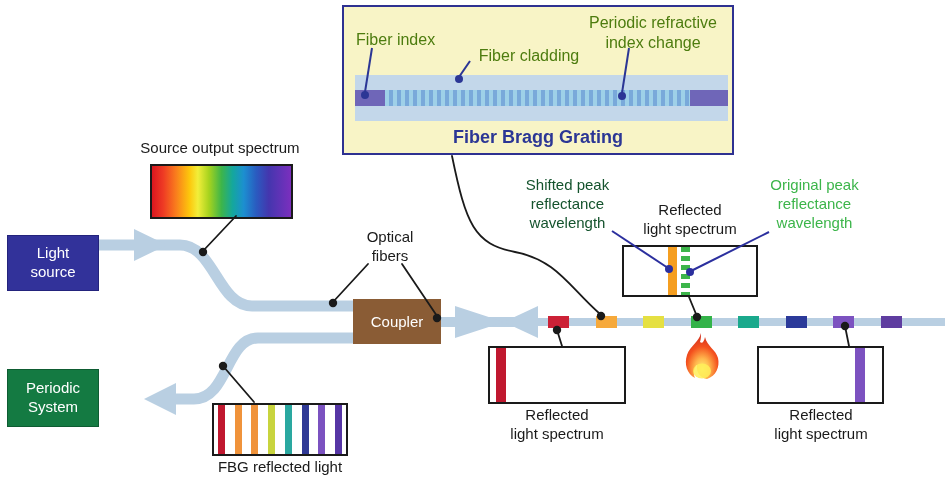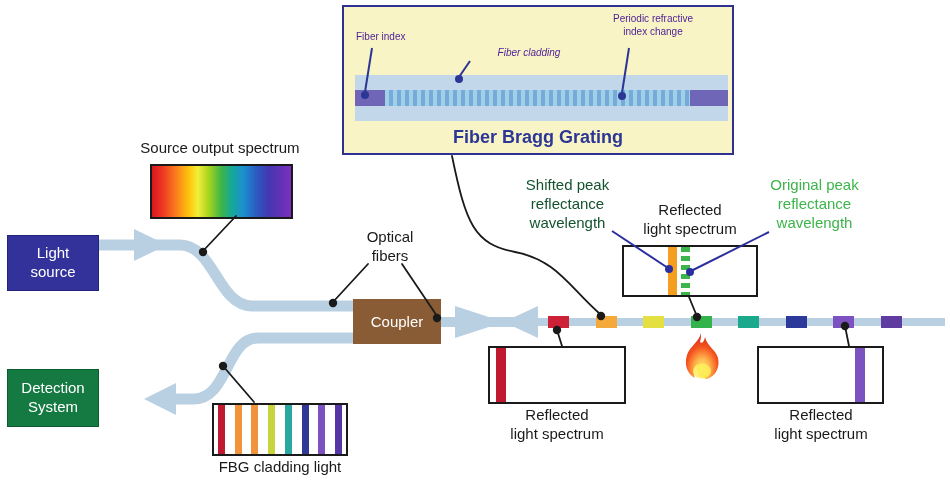--- a/index.html
+++ b/index.html
@@ -10,21 +10,21 @@
   #pointer-layer{z-index:5;}
   .abs{position:absolute;z-index:3;}
   .pre{white-space:pre-line;text-align:center;line-height:1.25;}
   
   .node{display:flex;align-items:center;justify-content:center;color:#fff;font-size:15px;}
   .light-source{left:7px;top:218px;width:90px;height:54px;background:#32329a;border:1px solid #23237c;margin-top:17px;}
   .detection{left:7px;top:369px;width:90px;height:56px;background:#147a42;border:1px solid #0e5c32;}
   .coupler{left:353px;top:299px;width:88px;height:45px;background:#8a5c35;font-size:15px;}
   
   .inset{left:342px;top:5px;width:392px;height:150px;background:#f8f4c6;border:2px solid #2e3191;box-sizing:border-box;}
-  .inset-label{position:absolute;color:#4c1d95;font-size:10px;}
+  .inset-label{position:absolute;color:#4d7c0f;font-size:16px;}
   .inset-title{position:absolute;left:0;top:120px;width:100%;text-align:center;color:#2b3695;
                font-size:18px;font-weight:bold;}
   .cladding{position:absolute;left:11px;top:68px;width:373px;height:46px;background:#c3d7ea;}
   .core{position:absolute;left:11px;top:83px;width:373px;height:16px;display:flex;}
   .core-end-l{width:30px;background:#6f66b8;}
   .core-end-r{width:38px;background:#6f66b8;}
   .core-grating{flex:1;background:repeating-linear-gradient(90deg,#9ed0e8 0 4px,#79a9da 4px 8px);}
   
   .spectrum-src{left:150px;top:164px;width:139px;height:51px;border:2px solid #1a1a1a;
     background:linear-gradient(90deg,#d9161f 0%,#ee3a24 8%,#f97b1d 17%,#fdc70c 27%,#f2ee3a 33%,
@@ -66,55 +66,55 @@
     <rect x="425" y="317" width="112" height="10" fill="#b9cfe2"></rect>
     <rect x="503" y="318" width="442" height="8" fill="#b9cfe2"></rect>
     <polygon points="134,229 167,245 134,261" fill="#b9cfe2"></polygon>
     <polygon points="176,383 144,399 176,415" fill="#b9cfe2"></polygon>
     <polygon points="455,306 504,322 455,338" fill="#b9cfe2"></polygon>
     <polygon points="538,306 504,322 538,338" fill="#b9cfe2"></polygon>
   </svg>
 
   <div class="abs inset">
     <span class="inset-label" style="left:12px;top:24px;">Fiber index</span>
-    <span class="inset-label" style="left:130px;top:40px;width:110px;text-align:center;font-style:italic;">Fiber cladding</span>
+    <span class="inset-label" style="left:130px;top:40px;width:110px;text-align:center;">Fiber cladding</span>
     <span class="inset-label pre" style="left:238px;top:6px;width:142px;">Periodic refractive
 index change</span>
     <div class="cladding"></div>
     <div class="core">
       <div class="core-end-l"></div>
       <div class="core-grating"></div>
       <div class="core-end-r"></div>
     </div>
     <div class="inset-title">Fiber Bragg Grating</div>
   </div>
 
   <div class="abs node light-source pre">Light
 source</div>
-  <div class="abs node detection pre">Detection
+  <div class="abs node detection pre">Periodic
 System</div>
   <div class="abs node coupler">Coupler</div>
 
   <div class="abs label pre src-label">Source output spectrum</div>
   <div class="abs spectrum-src"></div>
 
   <div class="abs label pre opt-label">Optical
 fibers</div>
 
   <div class="abs fbg-box">
       <span class="stripe" style="background: rgb(192, 24, 47);"></span>
       <span class="stripe" style="background: rgb(240, 147, 59);"></span>
       <span class="stripe" style="background: rgb(240, 147, 59);"></span>
       <span class="stripe" style="background: rgb(200, 212, 62);"></span>
       <span class="stripe" style="background: rgb(42, 168, 160);"></span>
       <span class="stripe" style="background: rgb(48, 58, 150);"></span>
       <span class="stripe" style="background: rgb(123, 82, 192);"></span>
       <span class="stripe" style="background: rgb(86, 54, 165);"></span>
     </div>
-  <div class="abs label pre fbg-label">FBG cladding light</div>
+  <div class="abs label pre fbg-label">FBG reflected light</div>
 
   <div class="abs fiber-segments">
       <span class="stripe" style="background: rgb(204, 33, 54);"></span>
       <span class="stripe" style="background: rgb(246, 169, 59);"></span>
       <span class="stripe" style="background: rgb(229, 224, 66);"></span>
       <span class="stripe" style="background: rgb(51, 179, 73);"></span>
       <span class="stripe" style="background: rgb(26, 169, 140);"></span>
       <span class="stripe" style="background: rgb(43, 58, 154);"></span>
       <span class="stripe" style="background: rgb(124, 82, 192);"></span>
       <span class="stripe" style="background: rgb(95, 61, 160);"></span>

